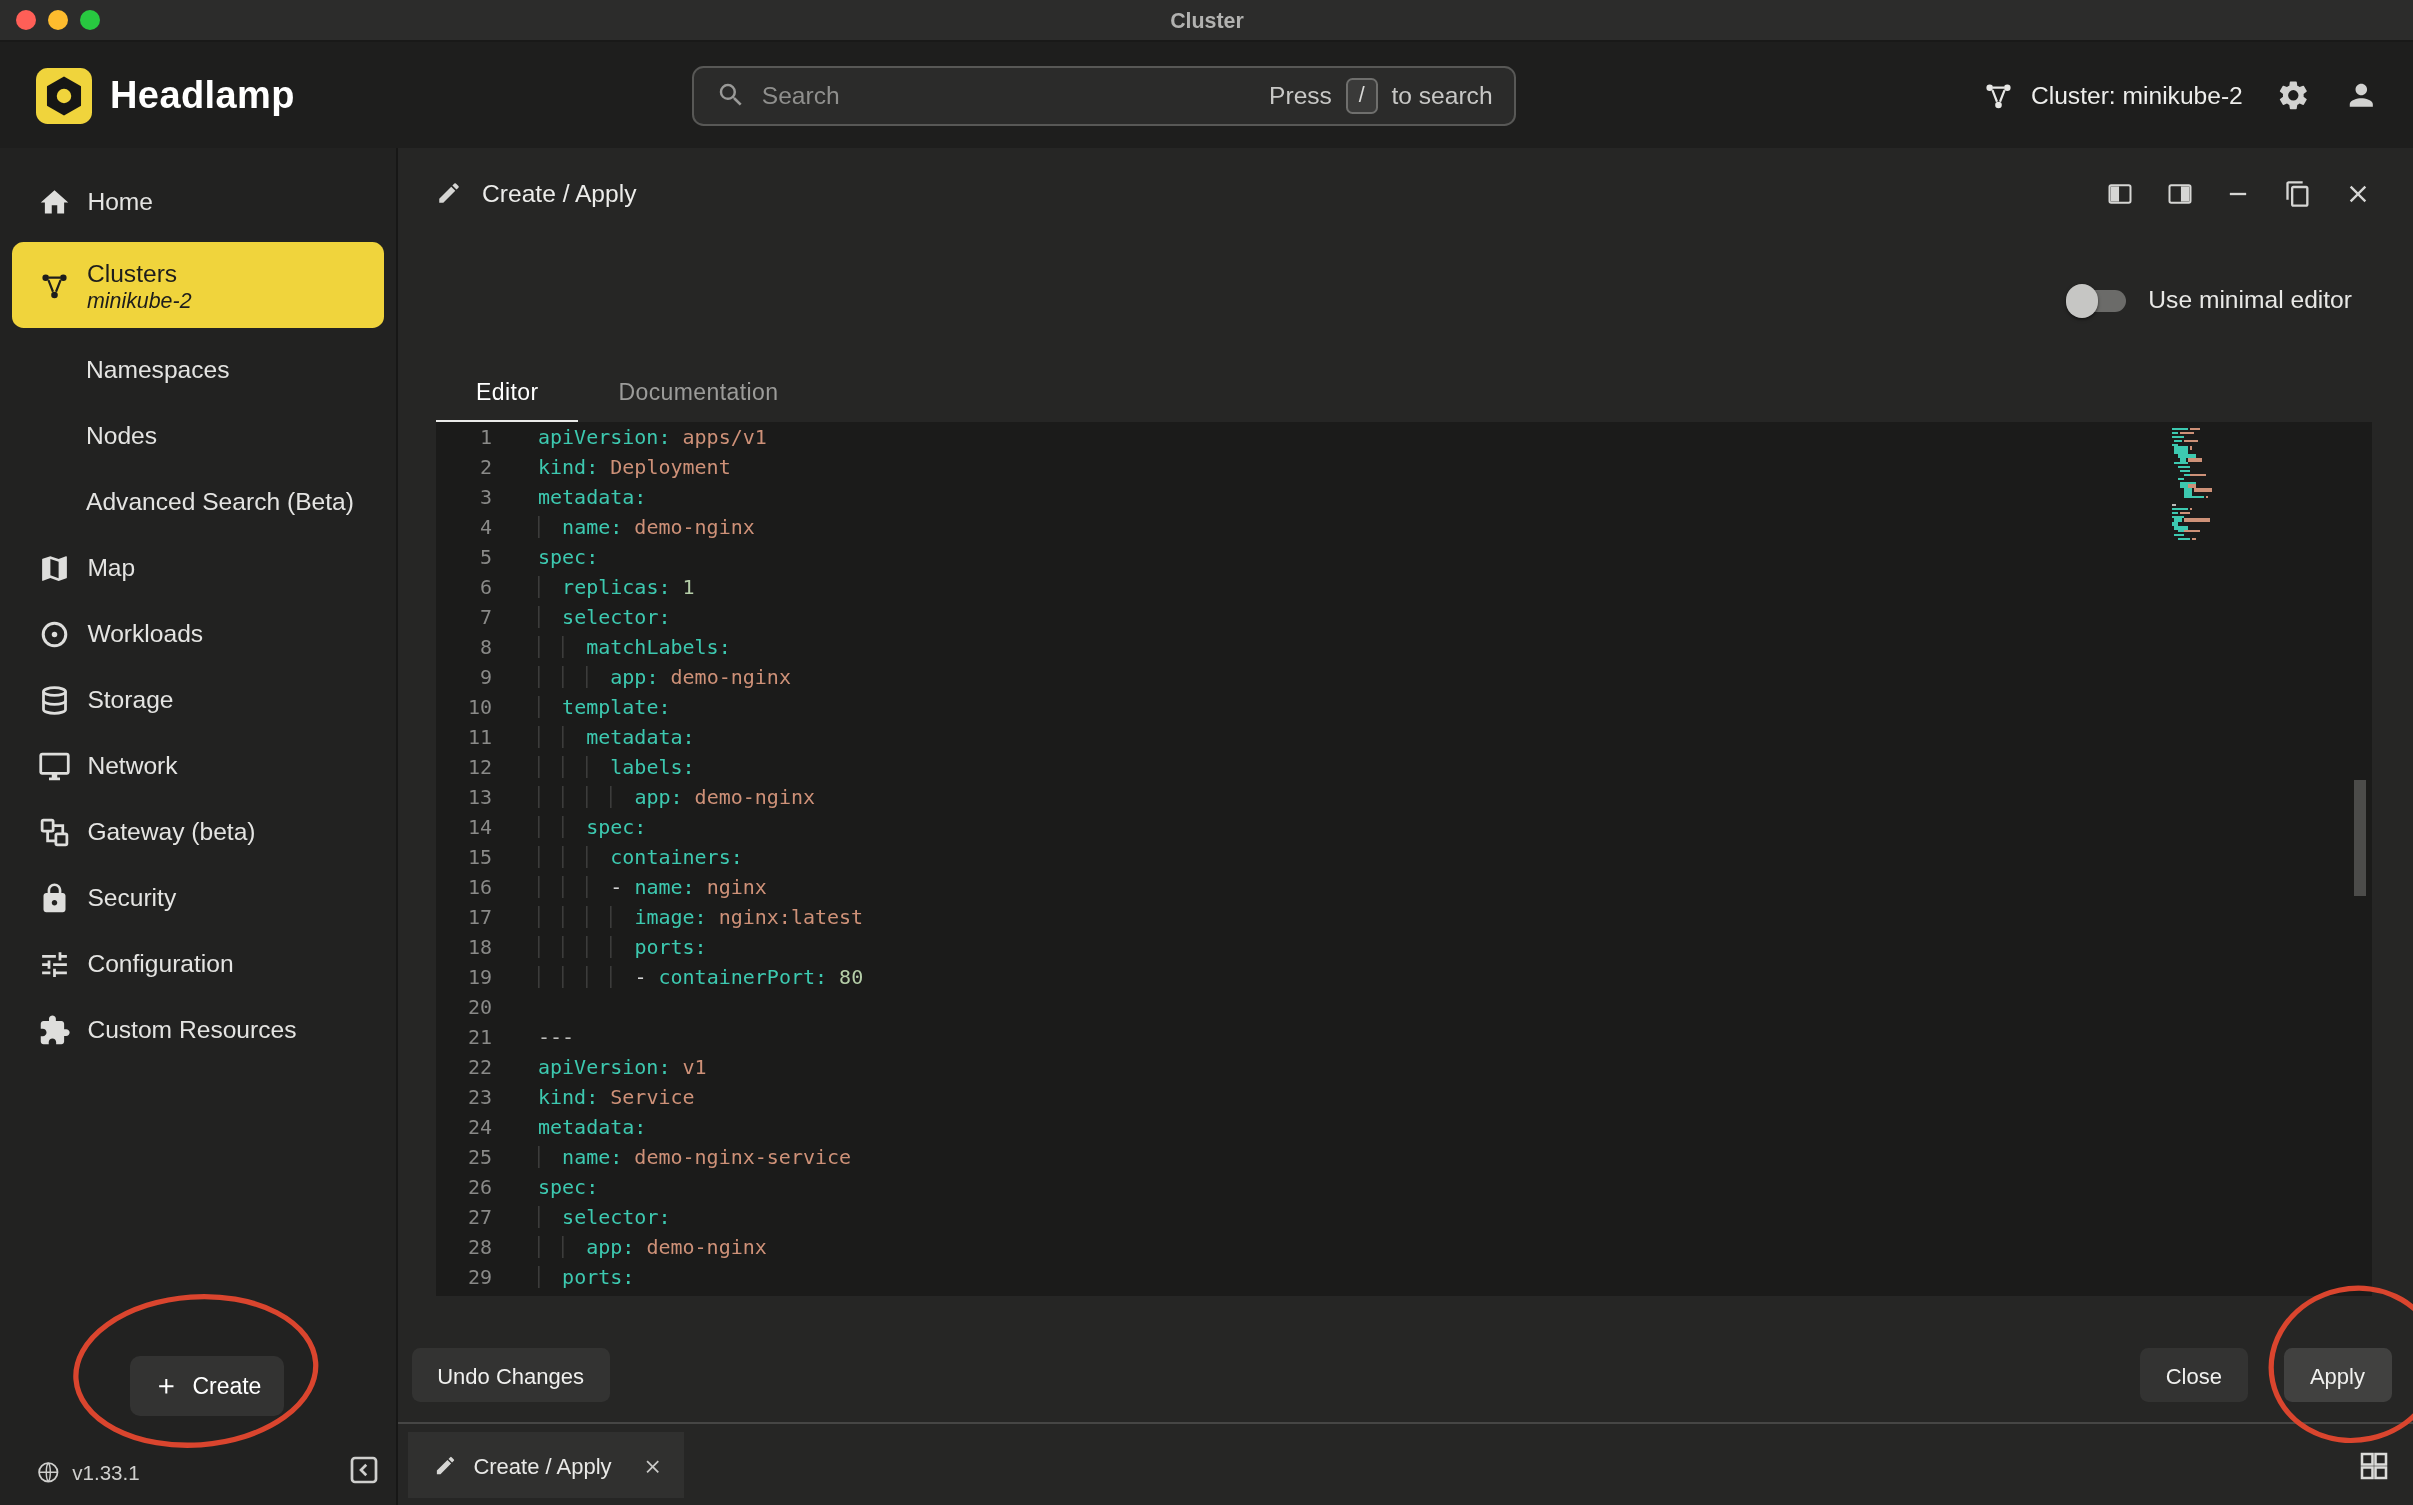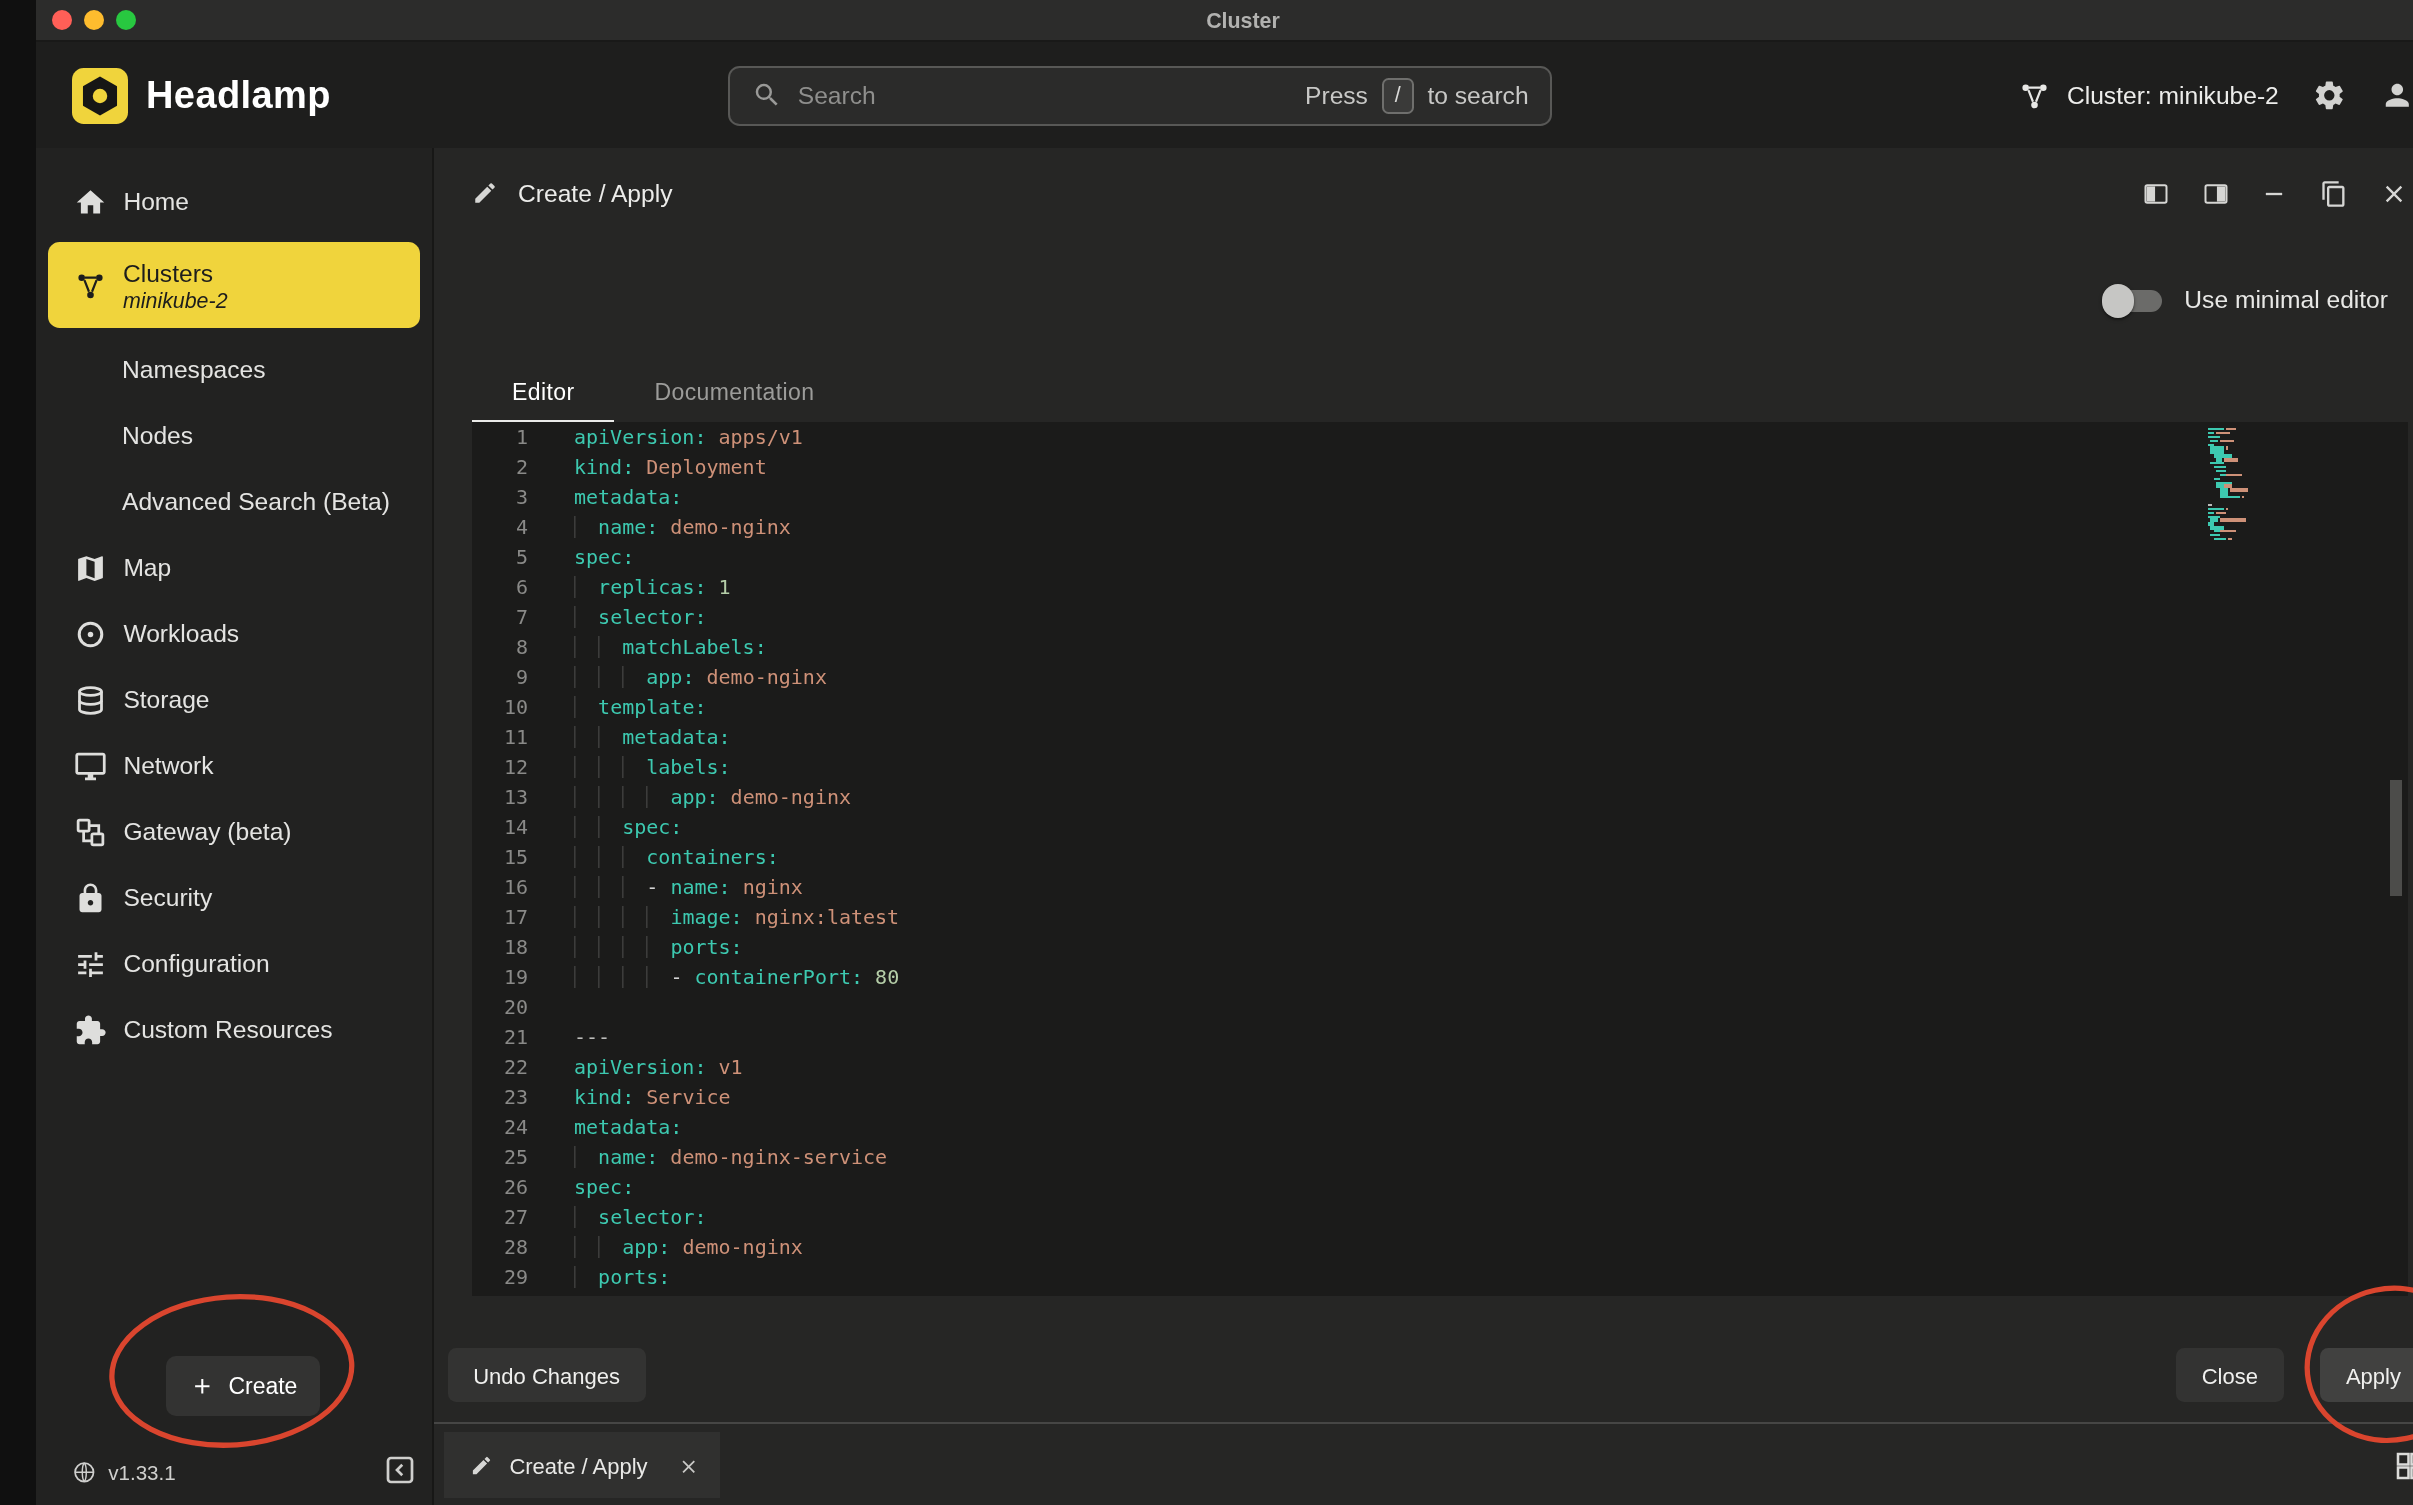--- a/index.html
+++ b/index.html
@@ -1,16 +1,16 @@
 <!DOCTYPE html>
 <html style="font-size:13px"><head>
 <meta charset="utf-8">
 <style>
   html,body{margin:0;padding:0;background:#101010;}
-  .stage{width:2413px;height:1505px;overflow:hidden;position:relative;padding-left:36px;}
+  .stage{width:2413px;height:1505px;overflow:hidden;position:relative;}
   .screen{width:1207px;height:753px;transform:scale(2);transform-origin:0 0;position:relative;
           font-family:"Liberation Sans",sans-serif;background:#262625;overflow:hidden;
           -webkit-font-smoothing:antialiased;}
   *{box-sizing:border-box;}
   [data-icon]{display:inline-block;color:inherit;}
   [data-icon] svg{width:100%;height:100%;display:block;}
 
   
   .titlebar{height:21.4px;background:#2c2c2b;border-bottom:0.8px solid #191918;display:flex;align-items:center;position:relative;}
   .lights{position:absolute;left:8.2px;top:0;bottom:0;display:flex;align-items:center;gap:5.8px;}

